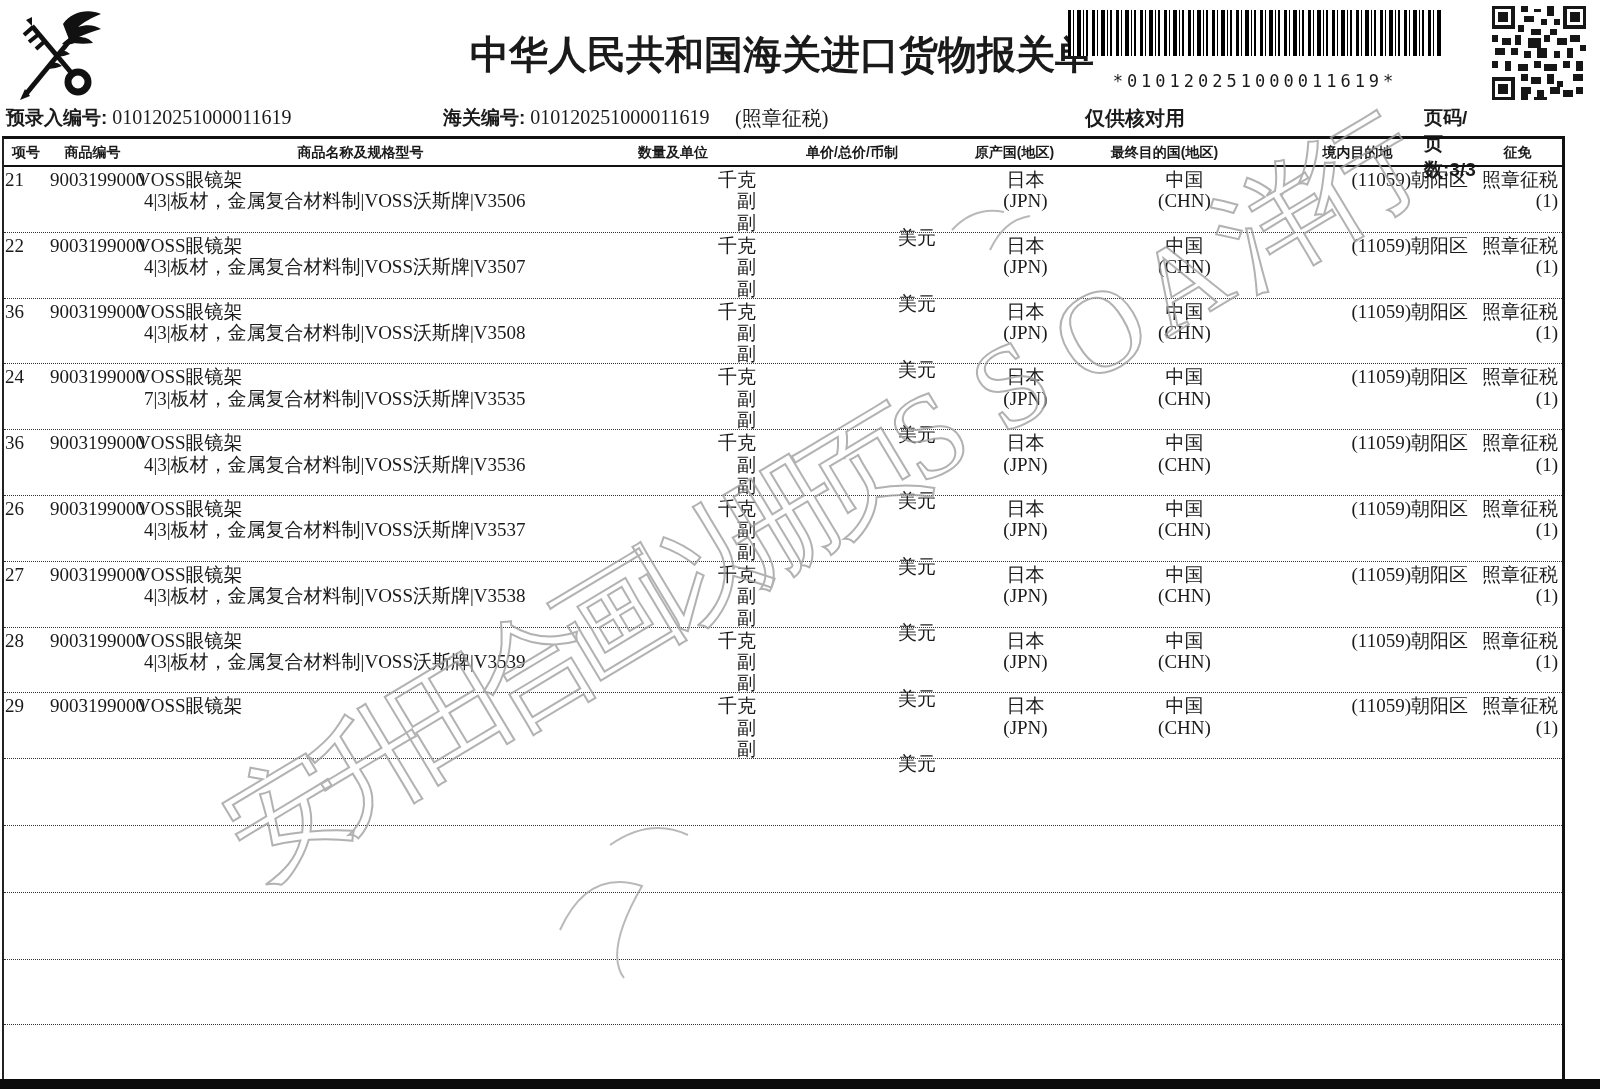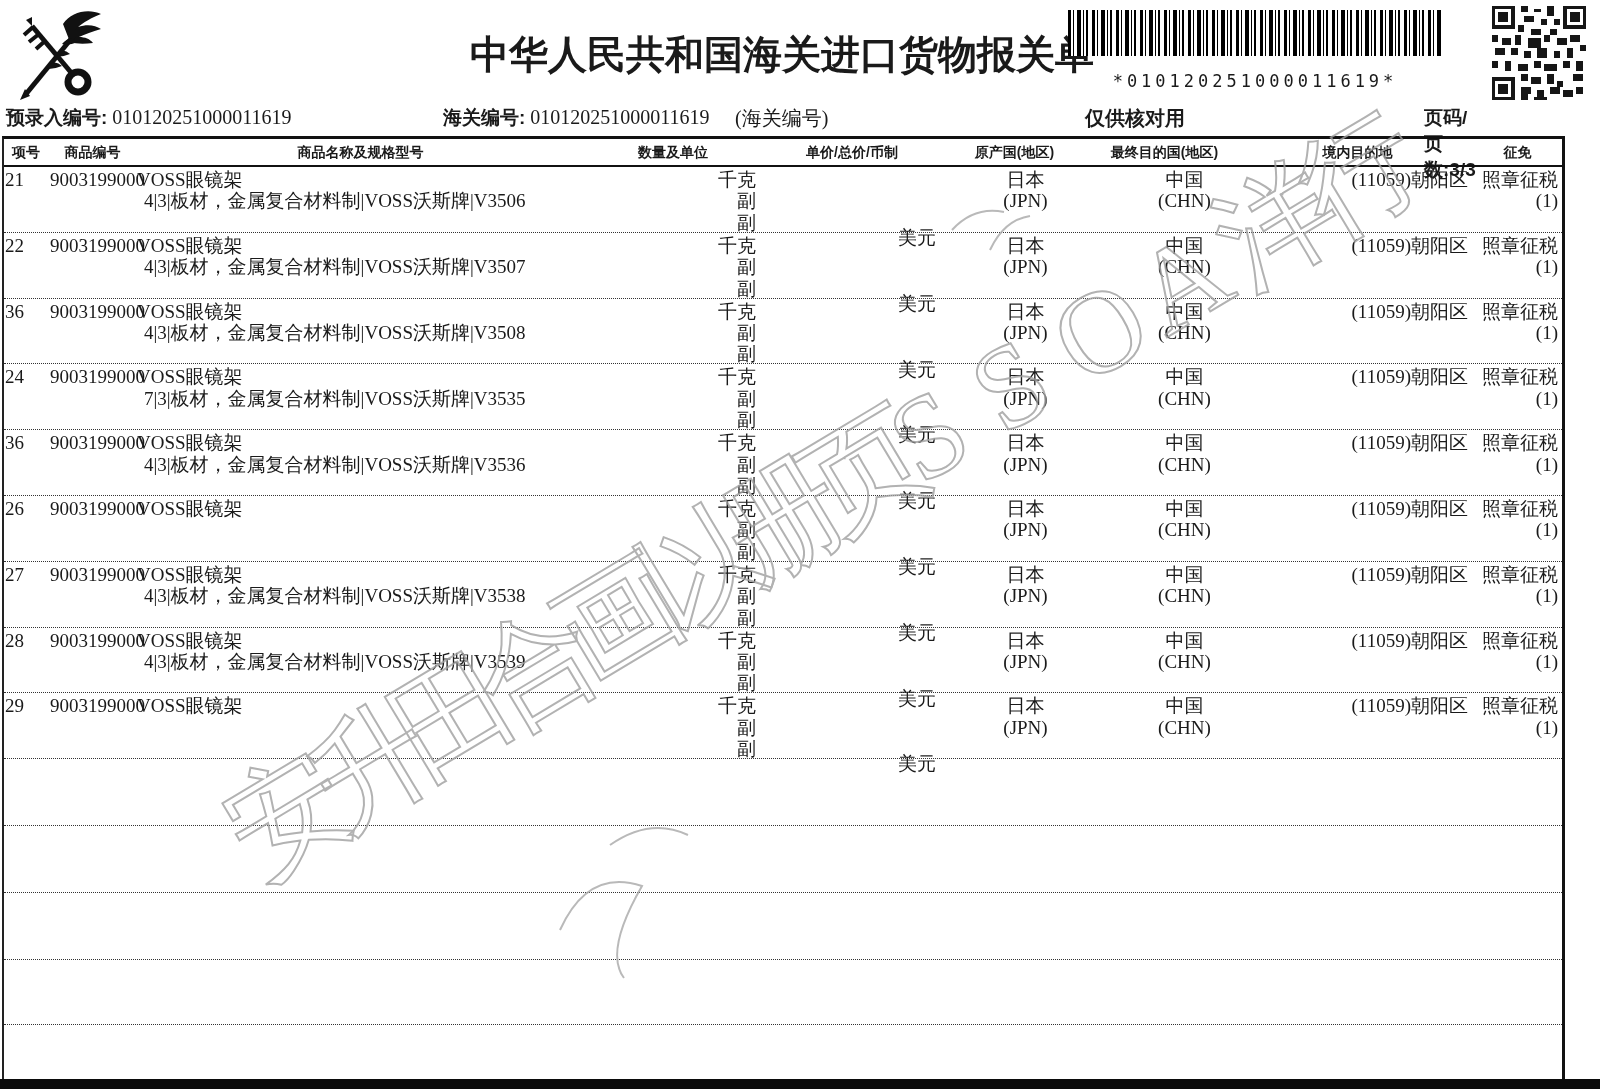--- a/index.html
+++ b/index.html
@@ -160,21 +160,21 @@
           <rect x="26" y="25" width="2" height="2"></rect>
         <rect x="9" y="27" width="2" height="2"></rect>
           <rect x="13" y="28" width="4" height="1"></rect>
       </g>
     </svg>
   </div>
 
   <div class="meta">
     <span class="m-pre"><span class="lbl">预录入编号:</span> <span class="val">010120251000011619</span></span>
     <span class="m-cus"><span class="lbl">海关编号:</span> <span class="val">010120251000011619</span></span>
-    <span class="m-port">(海关编号)</span>
+    <span class="m-port">(照章征税)</span>
     <span class="m-note">仅供核对用</span>
     <span class="m-page">页码/页数:3/3</span>
   </div>
 
   <div class="tbl">
     <div class="trow thead">
       <div class="th first">项号</div>
       <div class="th">商品编号</div>
       <div class="th">商品名称及规格型号</div>
       <div class="th">数量及单位</div>
@@ -333,20 +333,21 @@
       <div>照章征税</div>
       <div>(1)</div>
     </div>
   </div>
 
   <div class="trow drow">
     <div class="cell c-no">26</div>
     <div class="cell c-code">9003199000</div>
     <div class="cell c-name">
       <div class="l1">VOSS眼镜架</div>
+      <div class="l2">4|3|板材，金属复合材料制|VOSS沃斯牌|V3537</div>
     </div>
     <div class="cell c-qty">
       <div>千克</div>
       <div>副</div>
       <div>副</div>
     </div>
     <div class="cell c-price">
       <span class="cur">美元</span>
     </div>
     <div class="cell c-origin">

